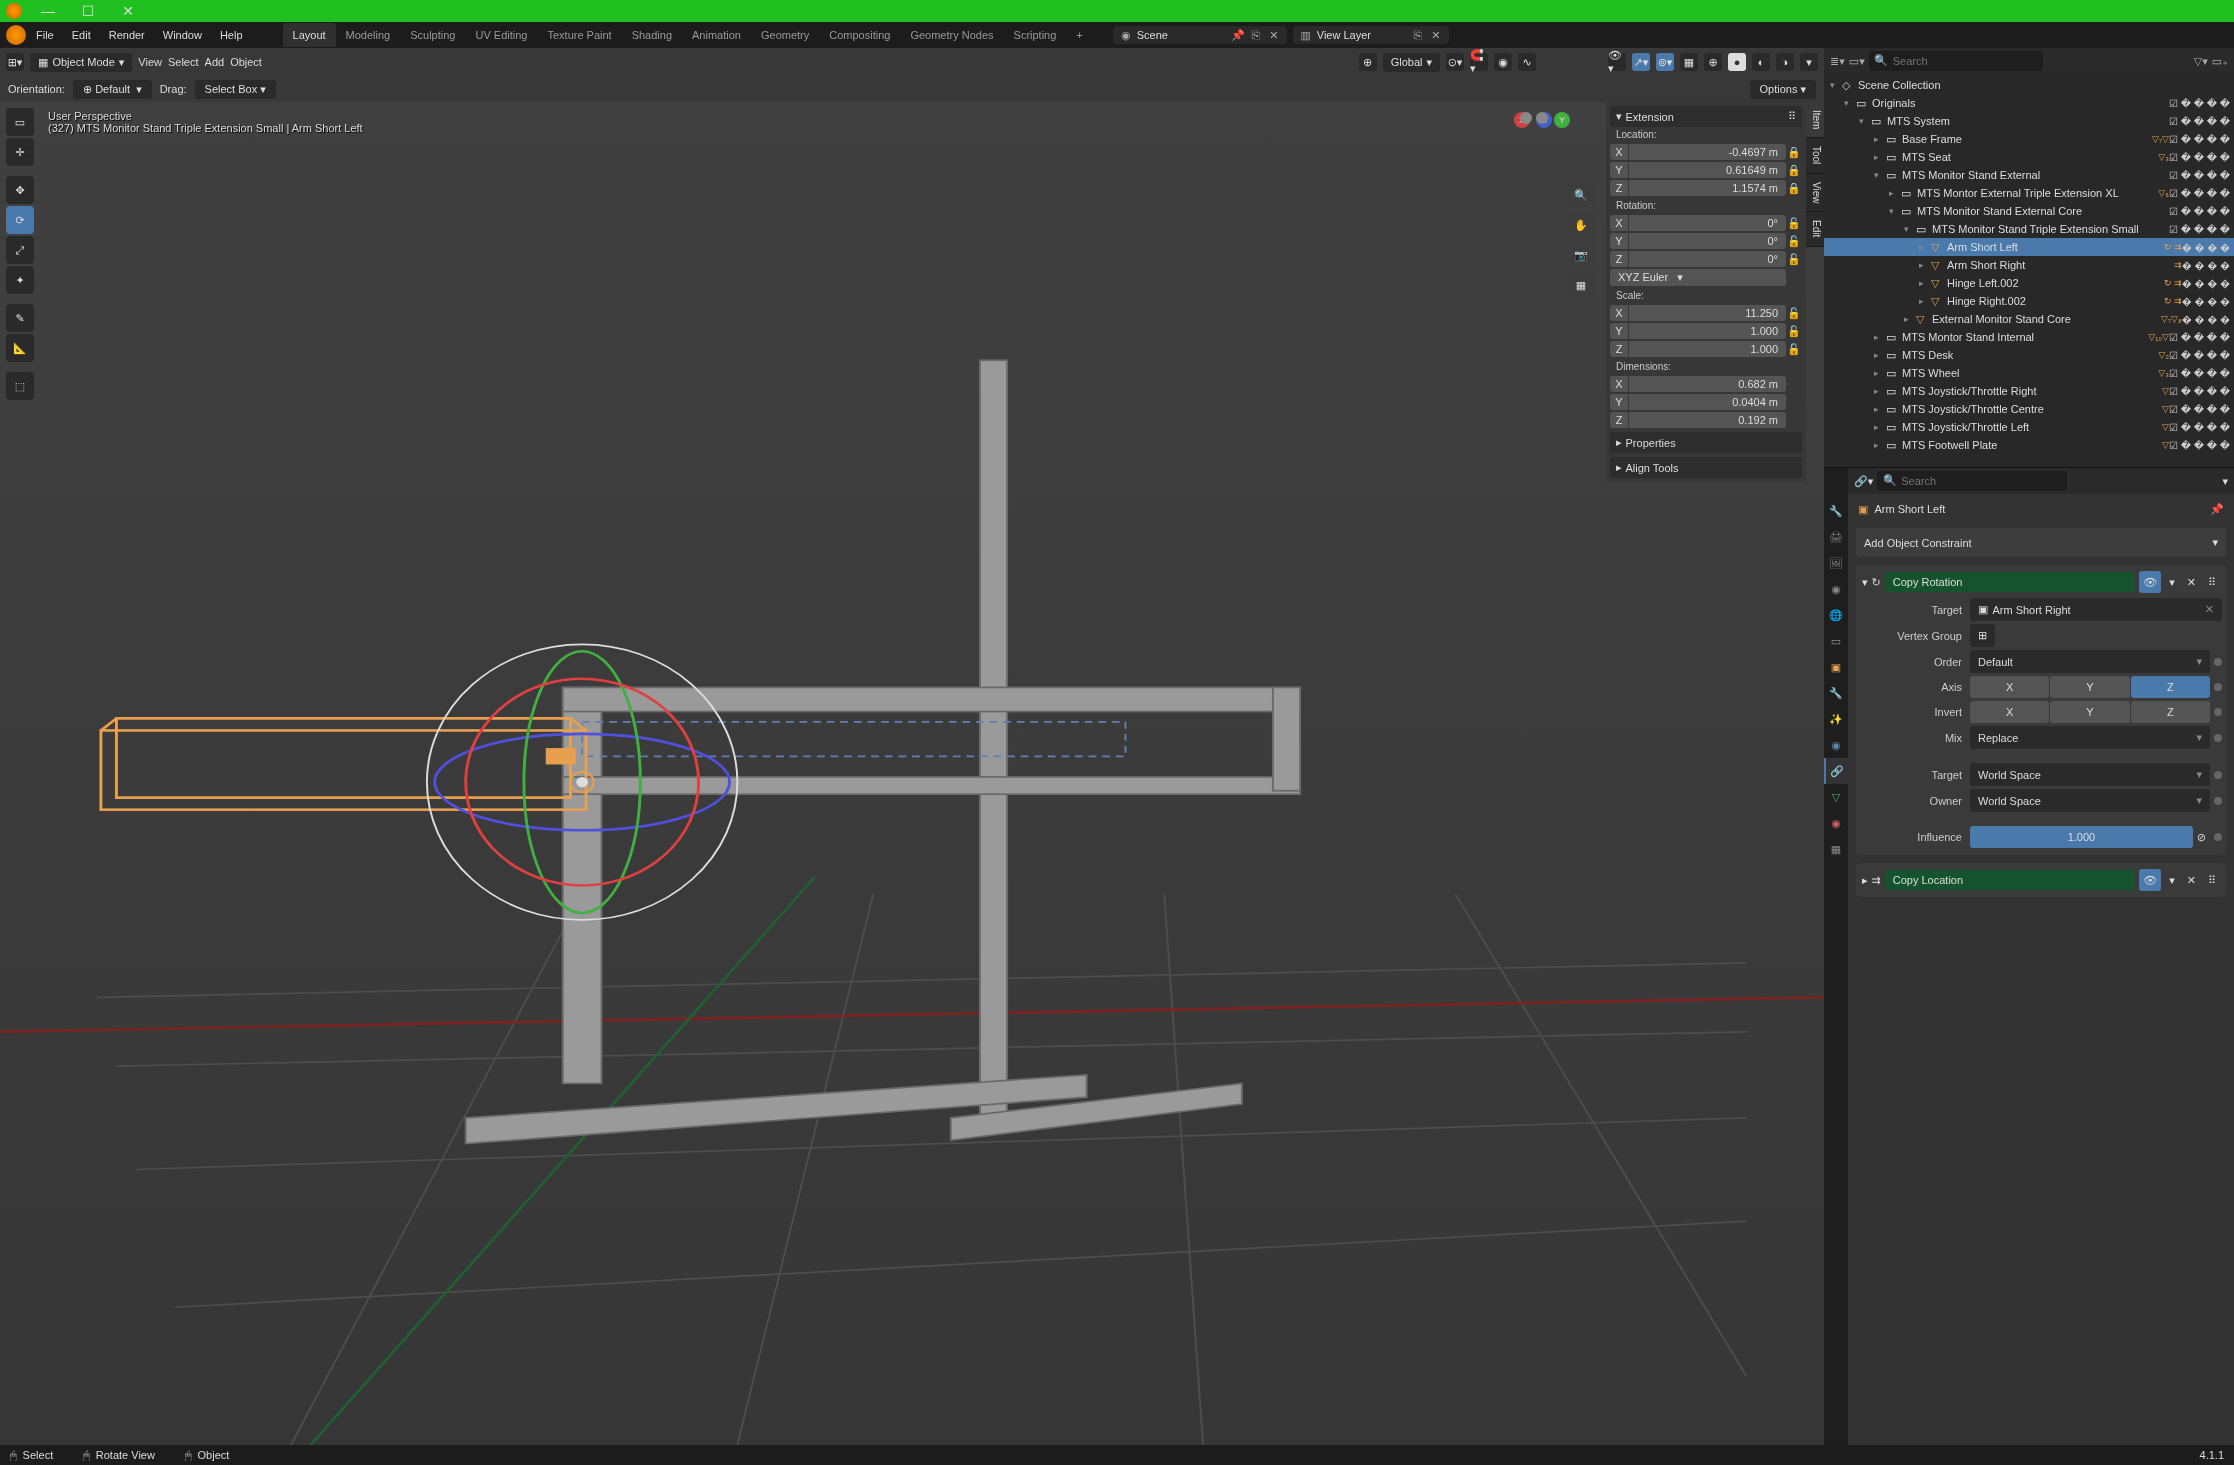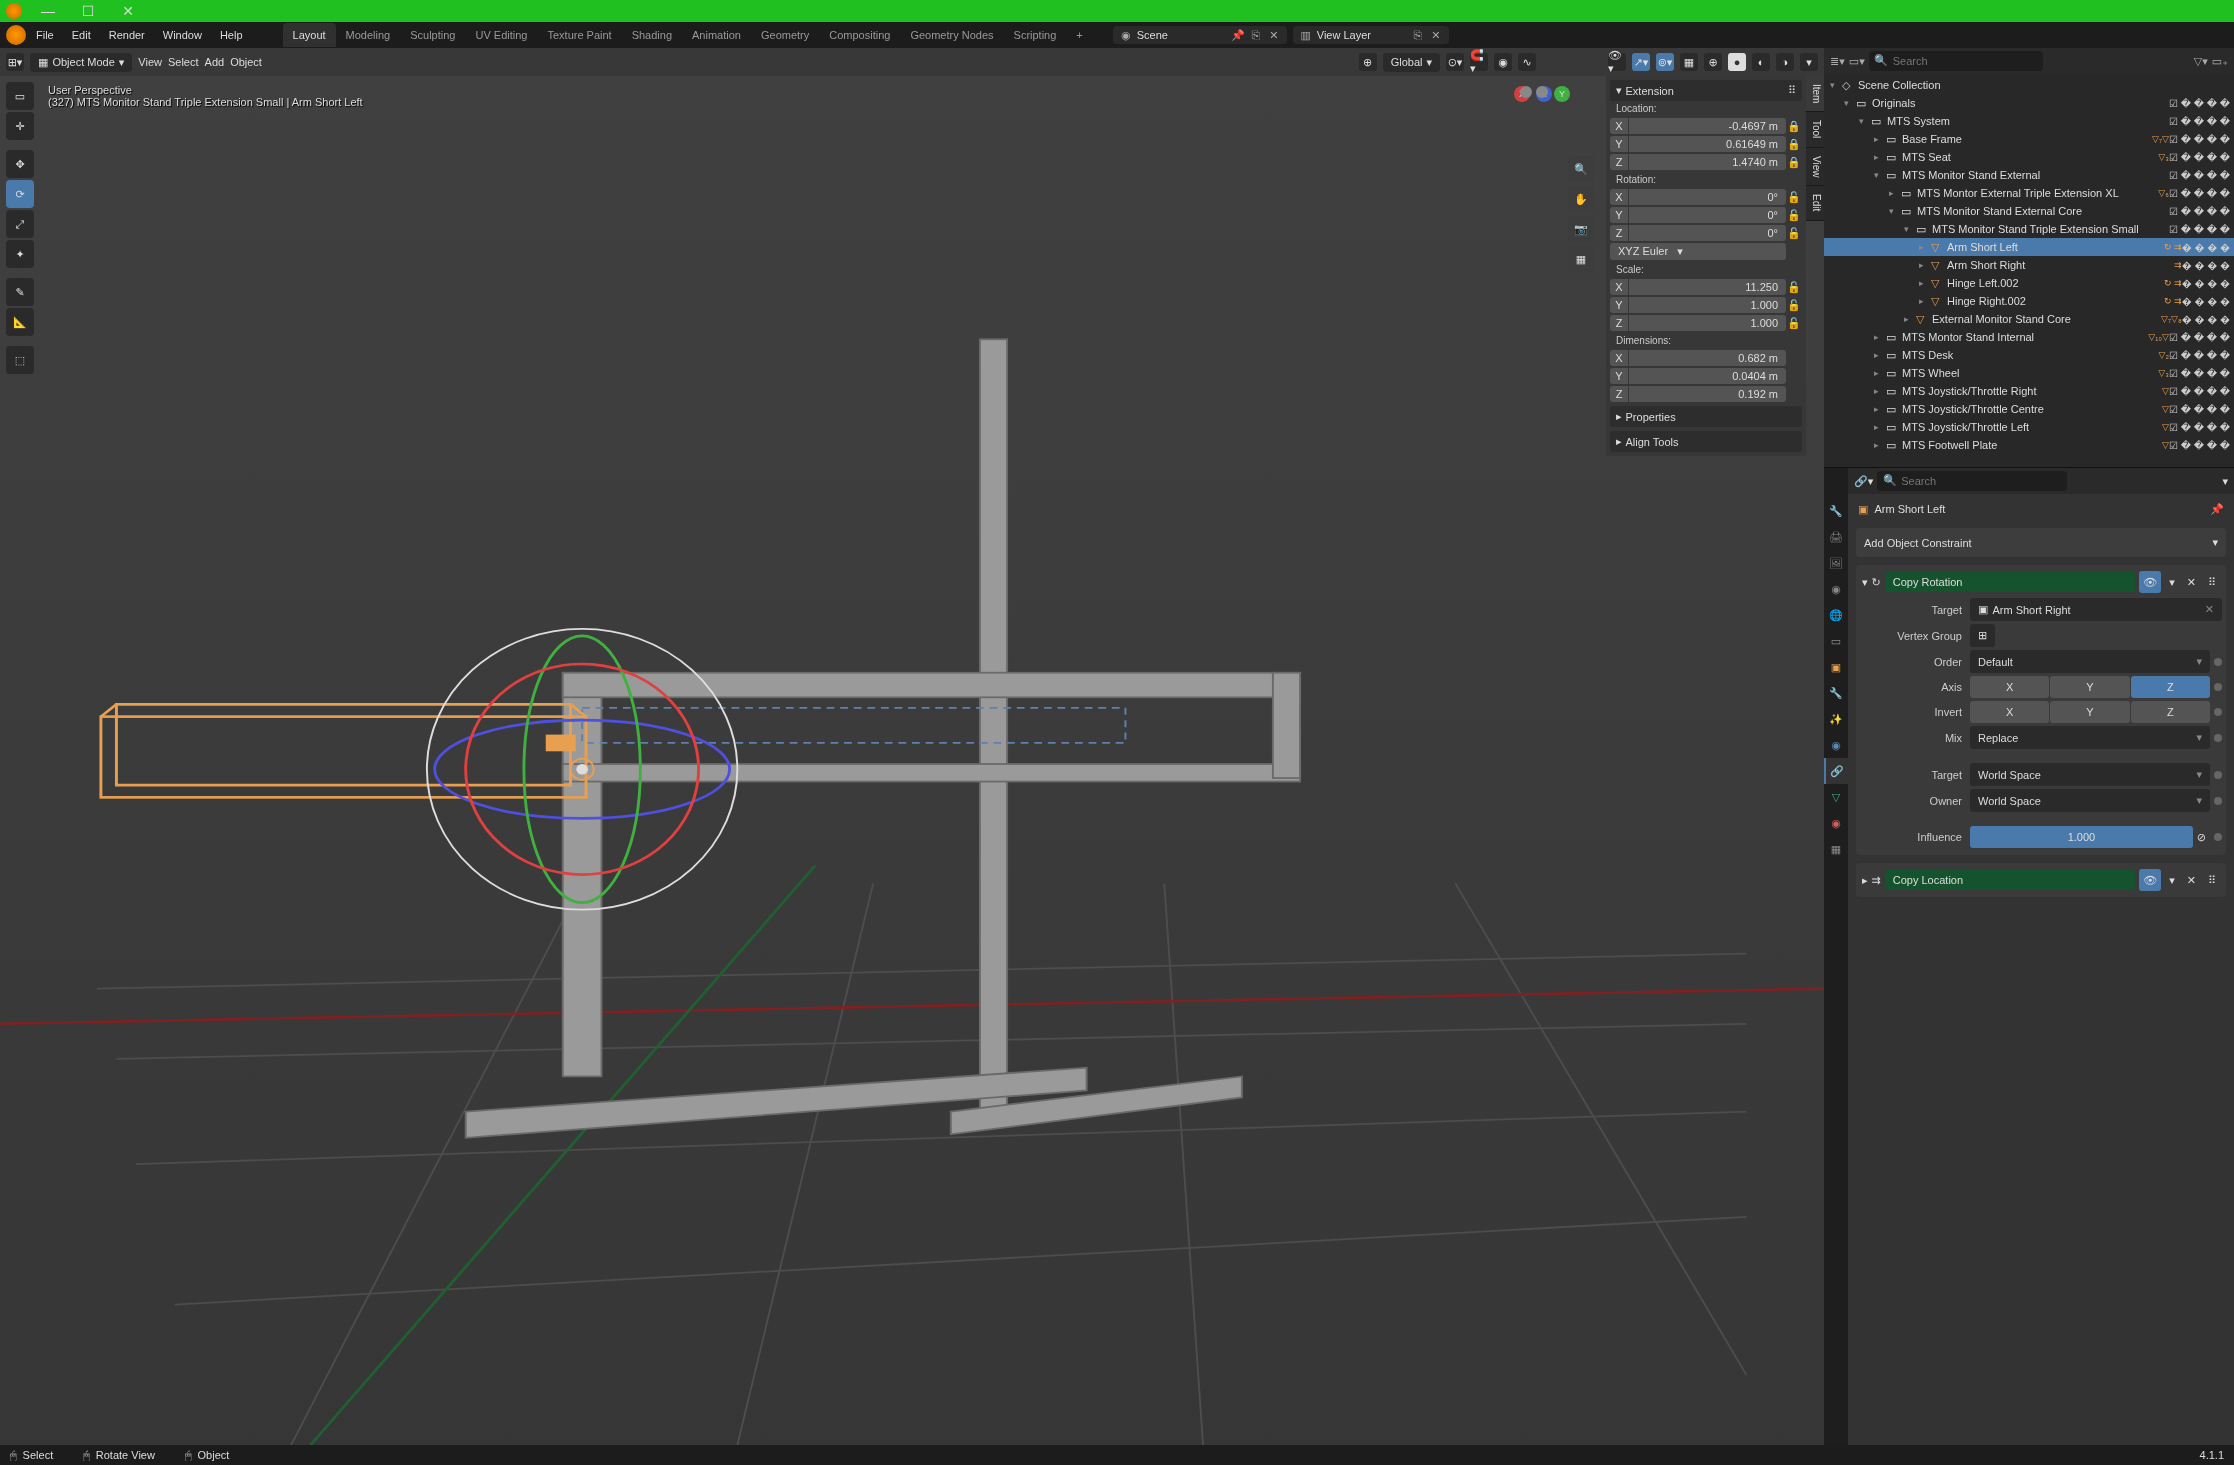--- a/index.html
+++ b/index.html
@@ -153,20 +153,28 @@
    <span class="ic">👁▾</span>
    <span class="ic" style="background:#4a7aab">↗▾</span>
    <span class="ic" style="background:#4a7aab">⊚▾</span>
    <span class="ic">▦</span>
    <span class="ic">⊕</span>
    <span class="ic" style="background:#ddd;color:#333">●</span>
    <span class="ic">◐</span>
    <span class="ic">◑</span>
    <span class="ic">▾</span>
   </div>
+  <div class="vheader2">
+   <span>Orientation:</span>
+   <span class="dd" style="background:#2a2a2a;padding:3px 10px;border-radius:4px">⊕ <span>Default</span> &nbsp;▾</span>
+   <span>Drag:</span>
+   <span class="dd" style="background:#2a2a2a;padding:3px 10px;border-radius:4px">Select Box ▾</span>
+   <span style="flex:1"></span>
+   <span class="dd" style="background:#2a2a2a;padding:3px 10px;border-radius:4px">Options ▾</span>
+  </div>
 
   <div class="viewport">
    <svg class="svg3d" viewBox="0 0 940 780" preserveAspectRatio="none">
     <defs>
      <linearGradient id="flr" x1="0" y1="0" x2="0" y2="1">
               <stop offset="0" stop-color="#404040"></stop>
               <stop offset="1" stop-color="#363636"></stop>
             </linearGradient>
     </defs>
     <rect width="940" height="780" fill="url(#flr)"></rect>
@@ -271,21 +279,21 @@
      <div class="row">
               <div class="fld">
                 <span class="axb">Y</span>
                 <span class="val">0.61649 m</span>
               </div>
               <span class="lock">🔒</span>
             </div>
      <div class="row">
               <div class="fld">
                 <span class="axb">Z</span>
-                <span class="val">1.4740 m</span>
+                <span class="val">1.1574 m</span>
               </div>
               <span class="lock">🔒</span>
             </div>
      <div class="tlbl">Rotation:</div>
      <div class="row">
               <div class="fld">
                 <span class="axb">X</span>
                 <span class="val">0°</span>
               </div>
               <span class="lock">🔓</span>

